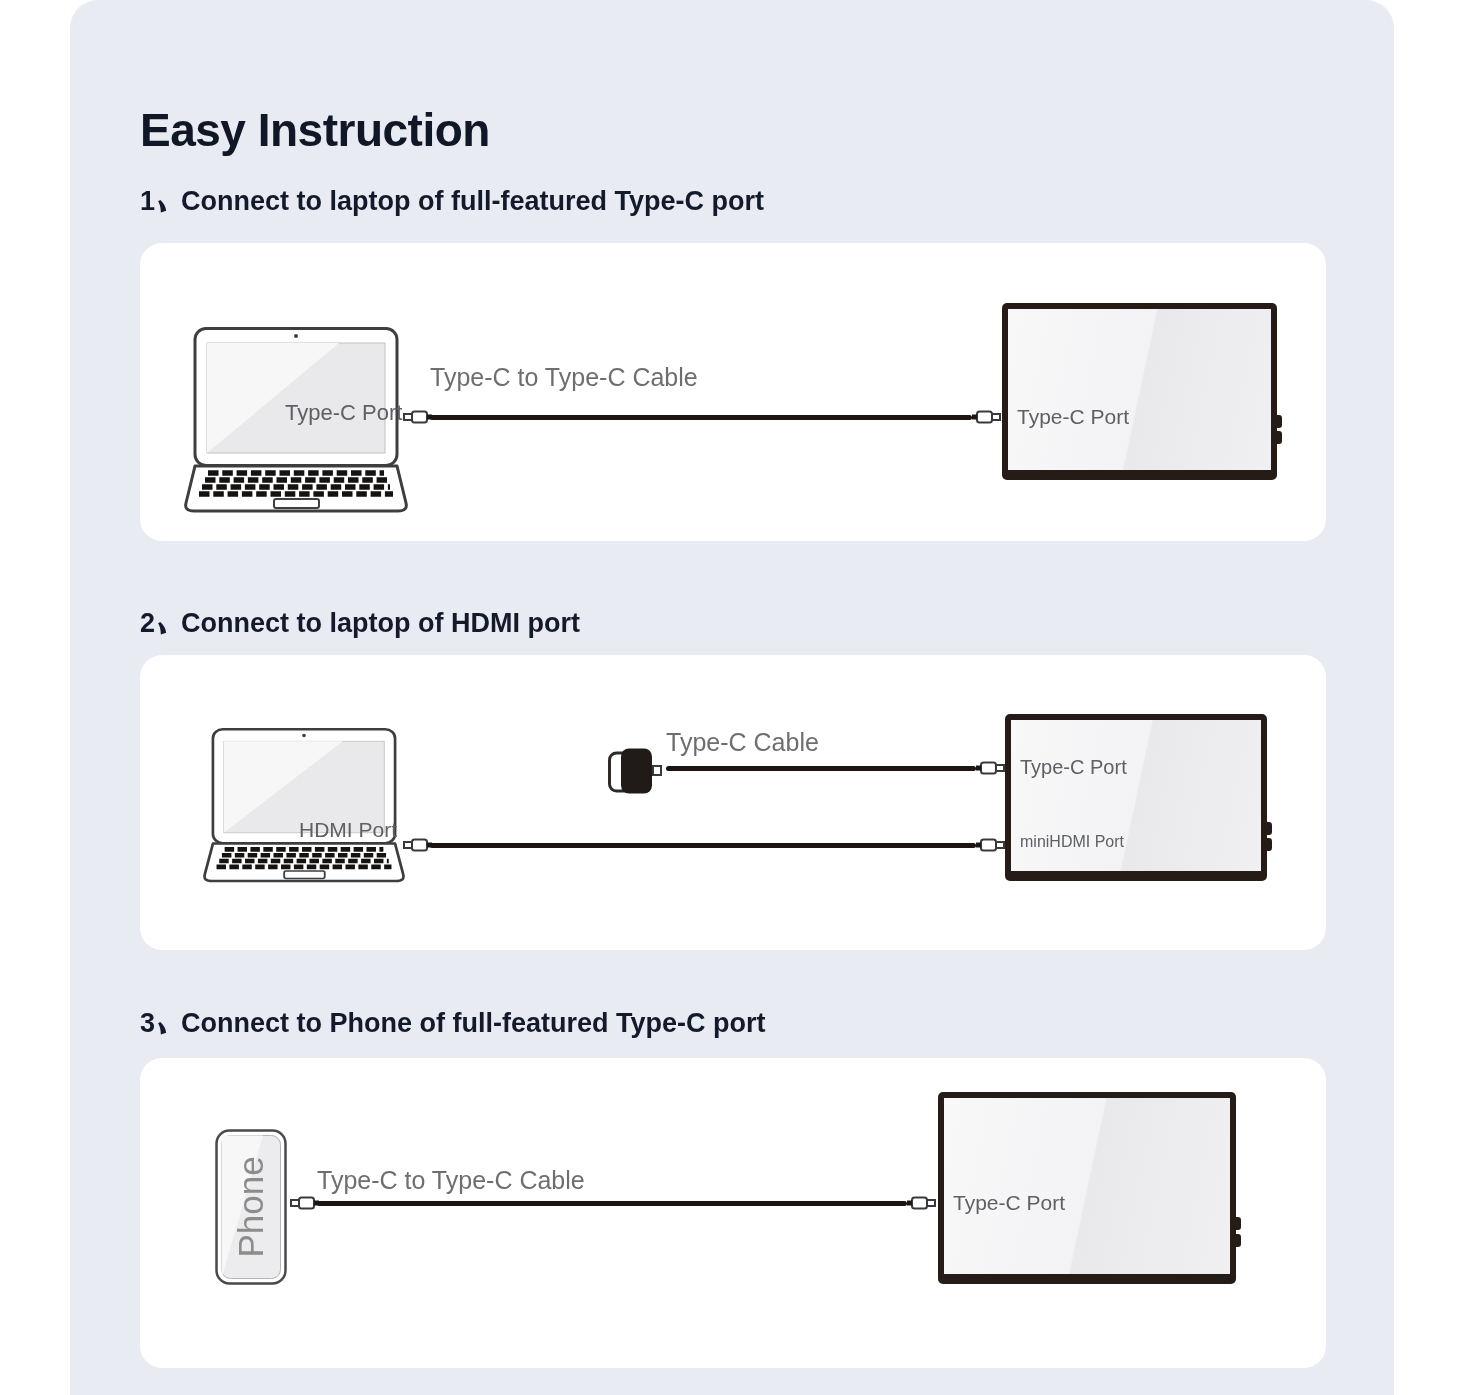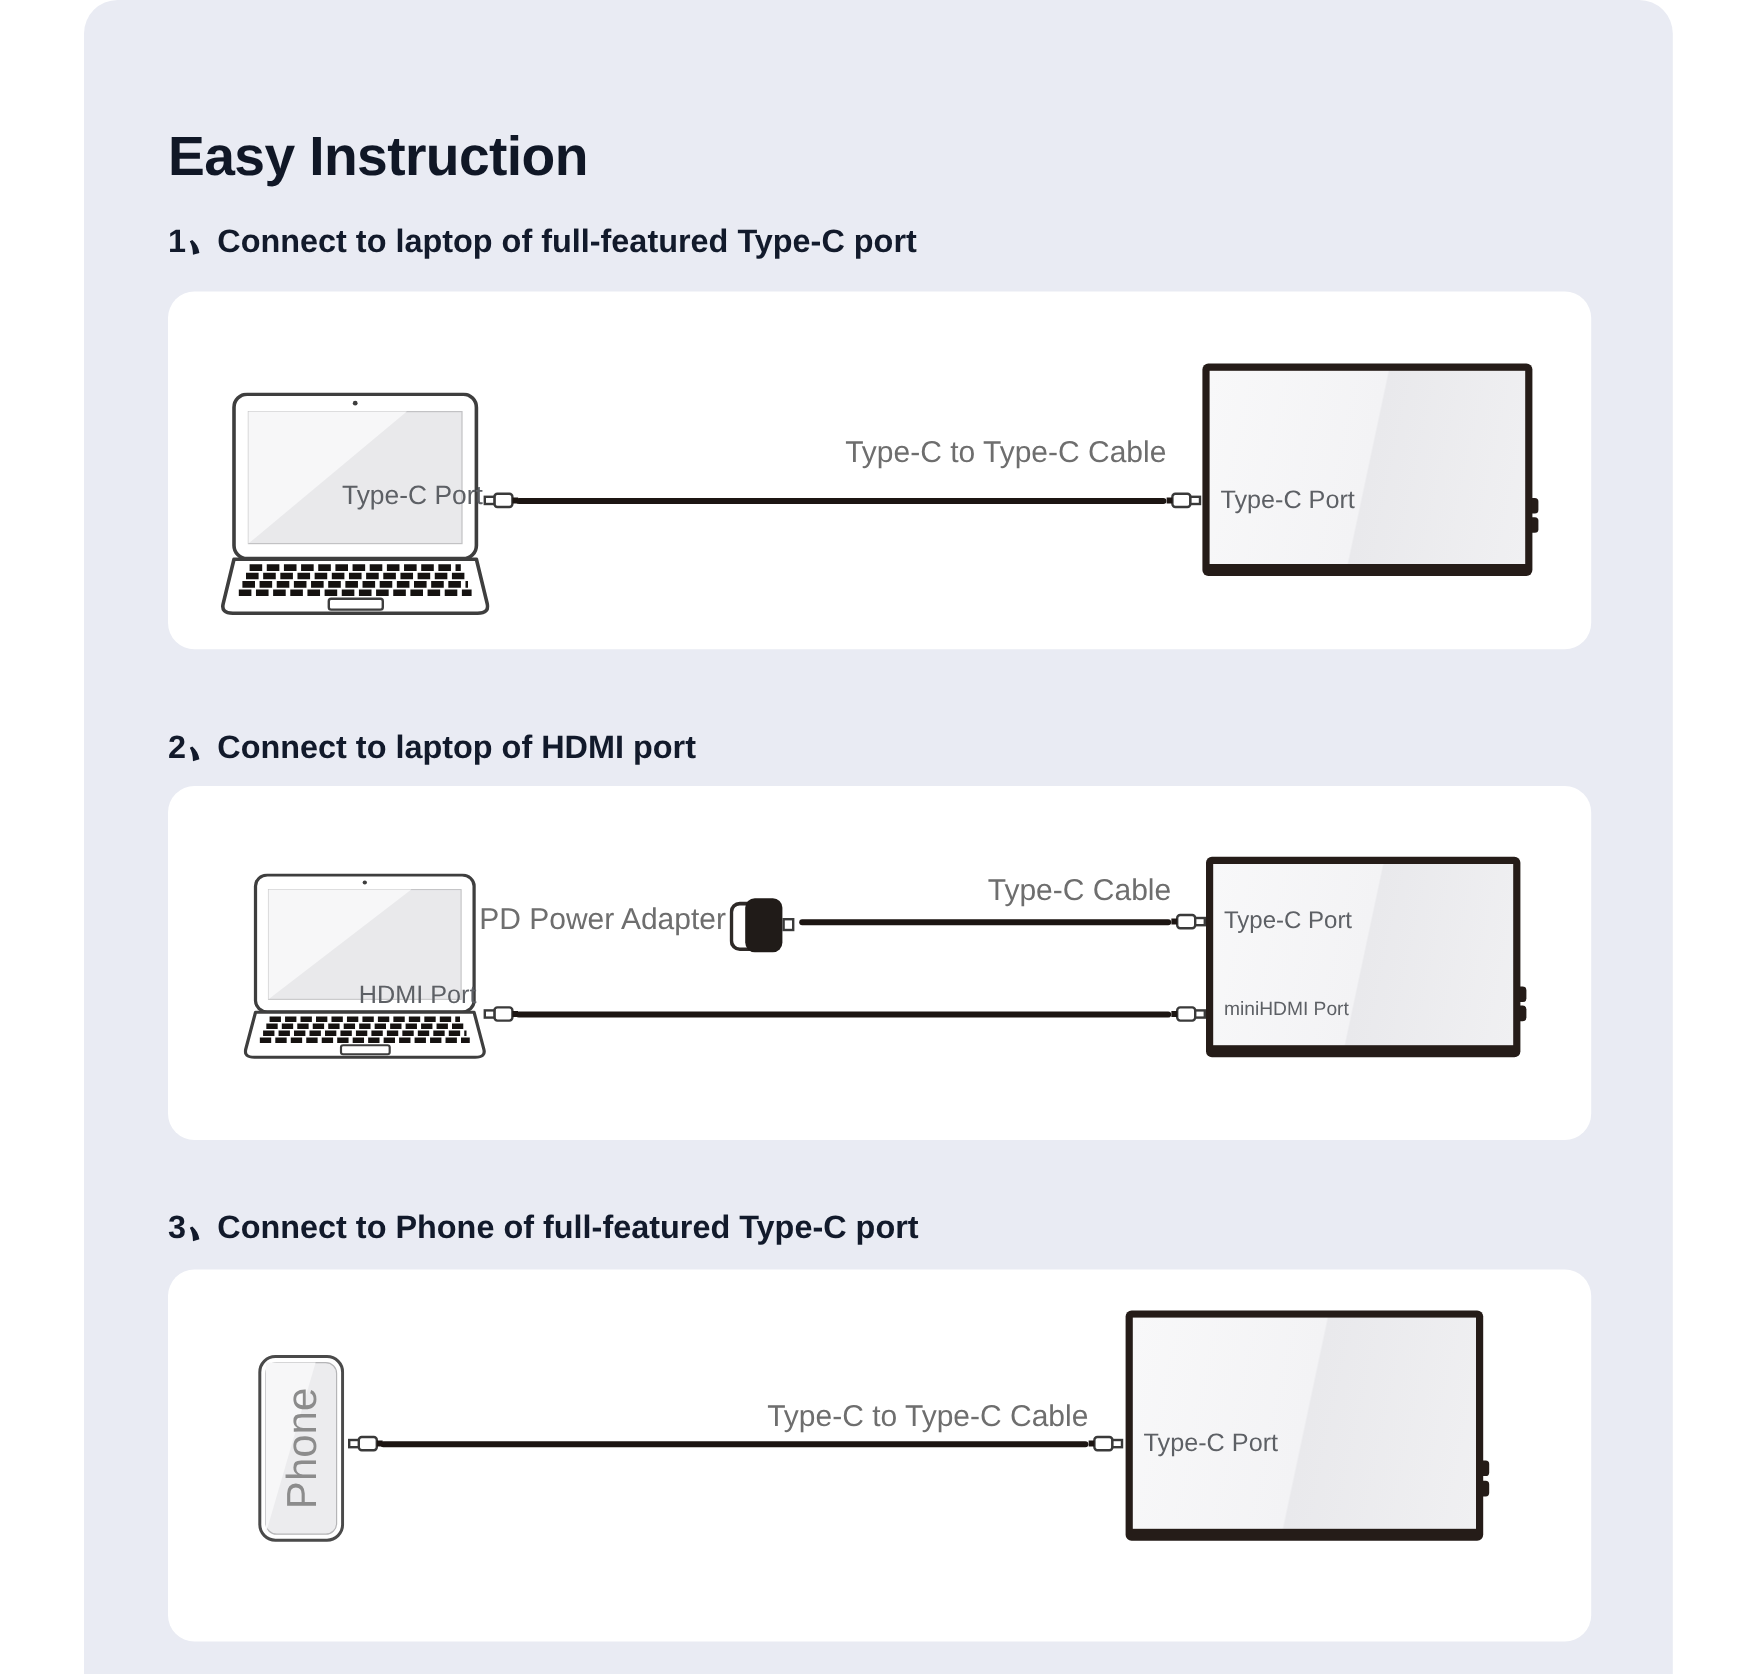--- a/index.html
+++ b/index.html
@@ -8,21 +8,21 @@
   .panel{position:absolute;left:70px;top:0;width:1324px;height:1395px;background:#e9ebf3;
          border-radius:28px 28px 0 0;}
   .title{position:absolute;left:70px;top:103px;font-size:46px;font-weight:bold;color:#101726;
          letter-spacing:-0.5px;margin:0;}
   .sec-heading{position:absolute;left:70px;display:flex;align-items:baseline;
                font-size:27px;font-weight:bold;color:#121a2b;}
   .ideo-comma{width:11px;height:15px;margin:0 12px 0 3px;align-self:flex-end;position:relative;top:-3px;}
   .card{position:absolute;left:70px;width:1186px;background:#ffffff;border-radius:22px;}
   
   .dlabel{position:absolute;color:#6e6e6e;font-size:25px;white-space:nowrap;}
-  .dlabel.center{text-align:right;}
+  .dlabel.center{text-align:left;}
   .plabel{position:absolute;color:#5d6065;white-space:nowrap;}
   
   .cable{position:absolute;height:5px;background:#1c1512;border-radius:3px;}
   .plug{position:absolute;width:30px;height:16px;}
   .plug.flip{transform:scaleX(-1);}
   
   .monitor{position:absolute;background:#251c18;border-radius:5px;padding:6px 6px 10px 6px;box-sizing:border-box;}
   .mscreen{width:100%;height:100%;position:relative;
            background:linear-gradient(102deg,#f8f8f9 0%,#f3f3f5 50%,#e9e9ec 50.5%,#f0f0f2 100%);}
   .mport{position:absolute;left:9px;color:#5d6065;white-space:nowrap;}
@@ -106,21 +106,20 @@
         <g stroke="#151210" stroke-width="5.5" stroke-dasharray="10.5 3.8">
           <path d="M 24 146 H 200"></path>
           <path d="M 21 153 H 203"></path>
           <path d="M 18 160 H 206"></path>
           <path d="M 15 167 H 209"></path>
         </g>
         <rect x="90" y="172" width="45" height="9" rx="2" fill="#ffffff" stroke="#3e3e3e" stroke-width="2"></rect>
       </svg>
       <span class="plabel" style="left:159px;top:163px;font-size:21px;">HDMI Port</span>
 
-      <div class="dlabel" style="left:150px;top:97px;width:315px;text-align:right;">PD Power Adapter</div>
       <svg class="adapter" style="left:468px;top:92px;" width="58" height="48" viewBox="0 0 58 48">
         <rect x="1.5" y="6" width="32" height="38" rx="7" fill="#ffffff" stroke="#2e2a28" stroke-width="3"></rect>
         <rect x="13" y="1.5" width="31" height="45" rx="8" fill="#201b18"></rect>
         <rect x="45" y="19" width="8" height="9" fill="#ffffff" stroke="#3a3a3a" stroke-width="2"></rect>
       </svg>
       <div class="cable" style="left:526px;top:111px;width:310px;"></div>
       <div class="dlabel center" style="left:526px;top:73px;width:310px;">Type-C Cable</div>
       <svg class="plug" style="left:836px;top:105px;" viewBox="0 0 30 16">
         <rect x="5" y="2.5" width="15" height="11" rx="2.5" fill="#ffffff" stroke="#3a3a3a" stroke-width="2"></rect>
         <rect x="20" y="5" width="8" height="6" fill="#ffffff" stroke="#3a3a3a" stroke-width="2"></rect>

